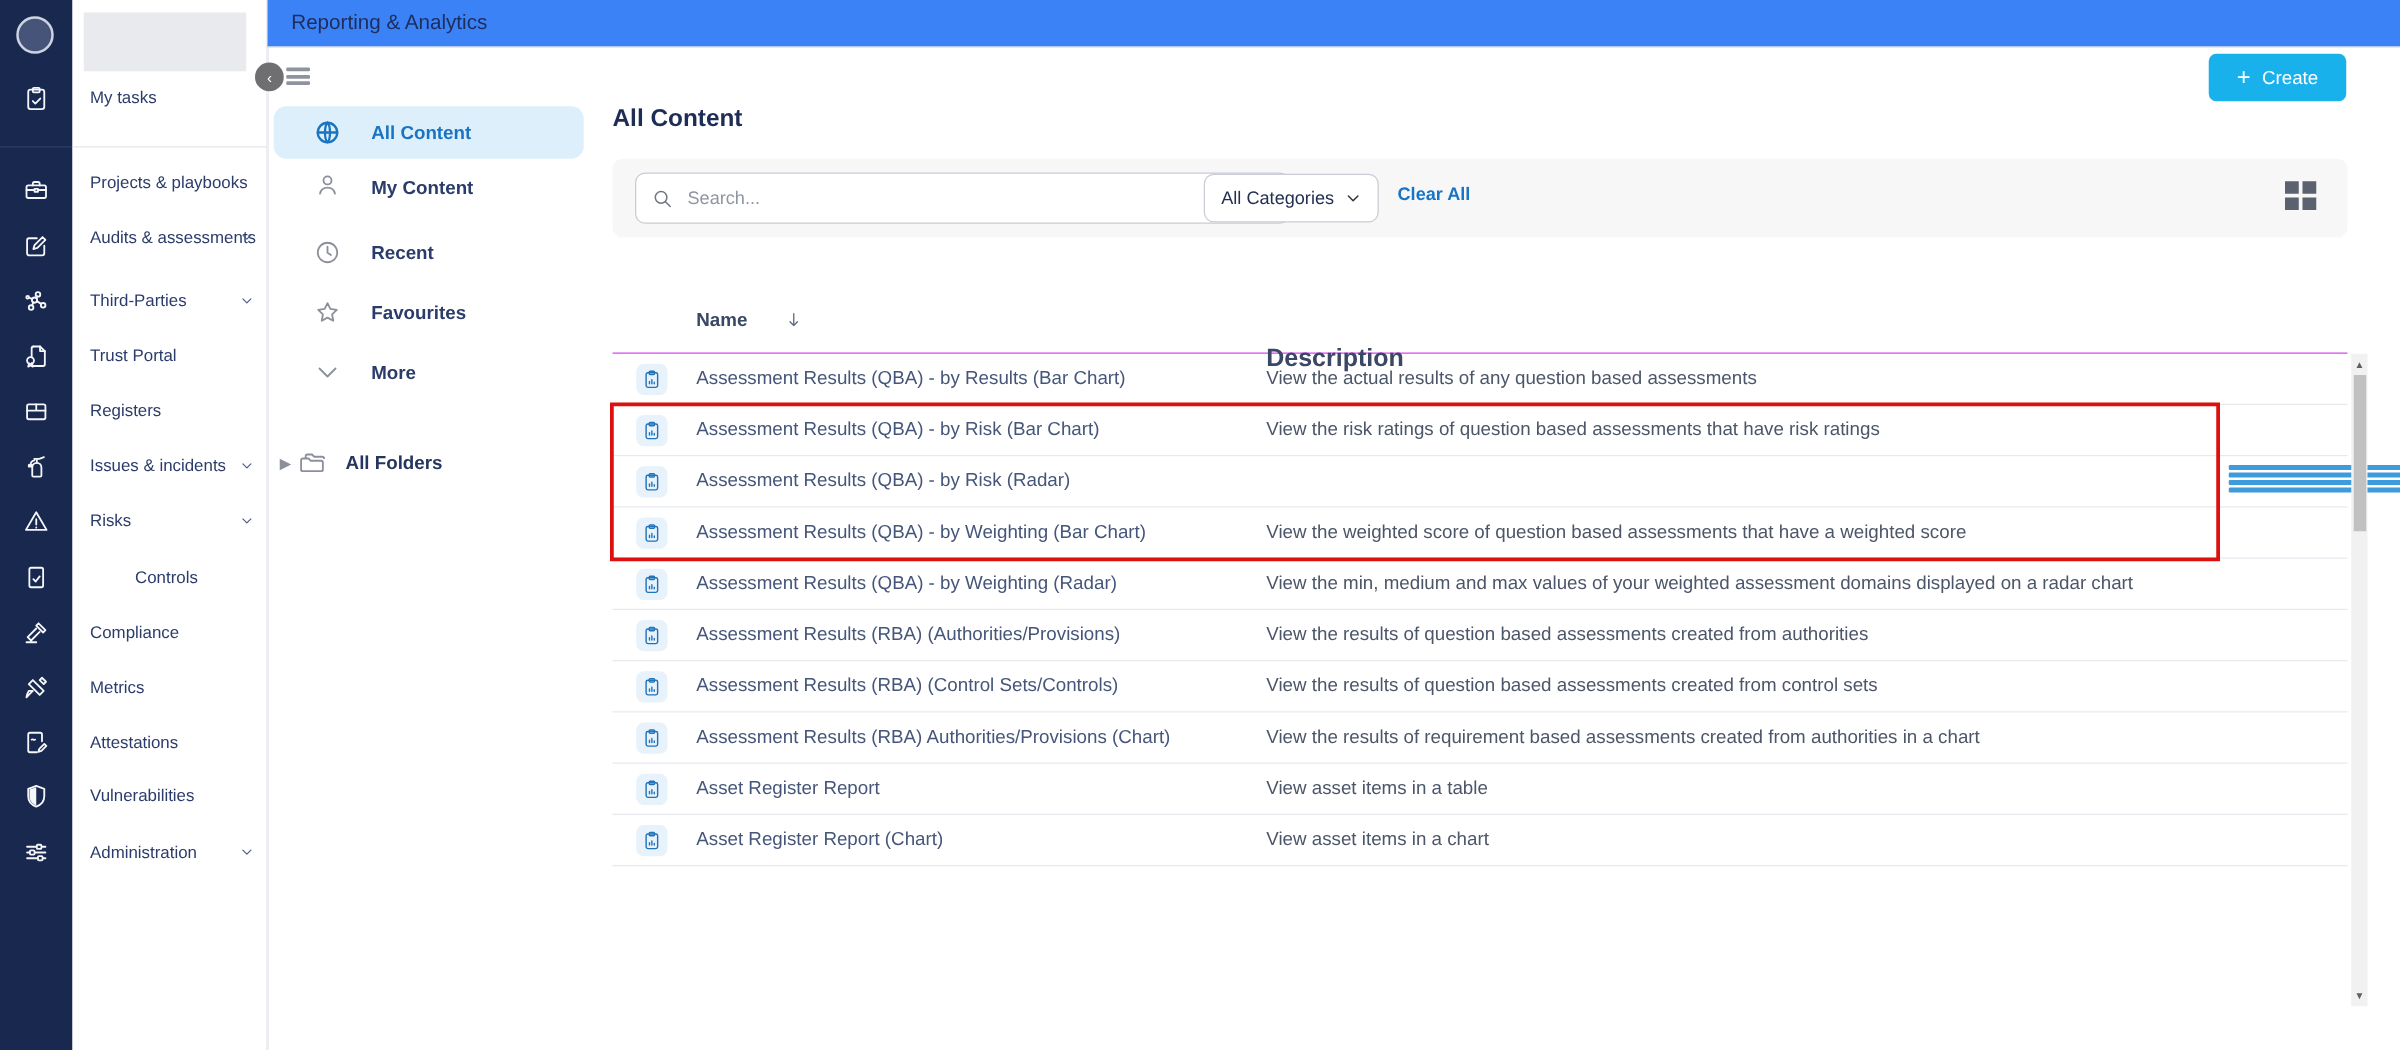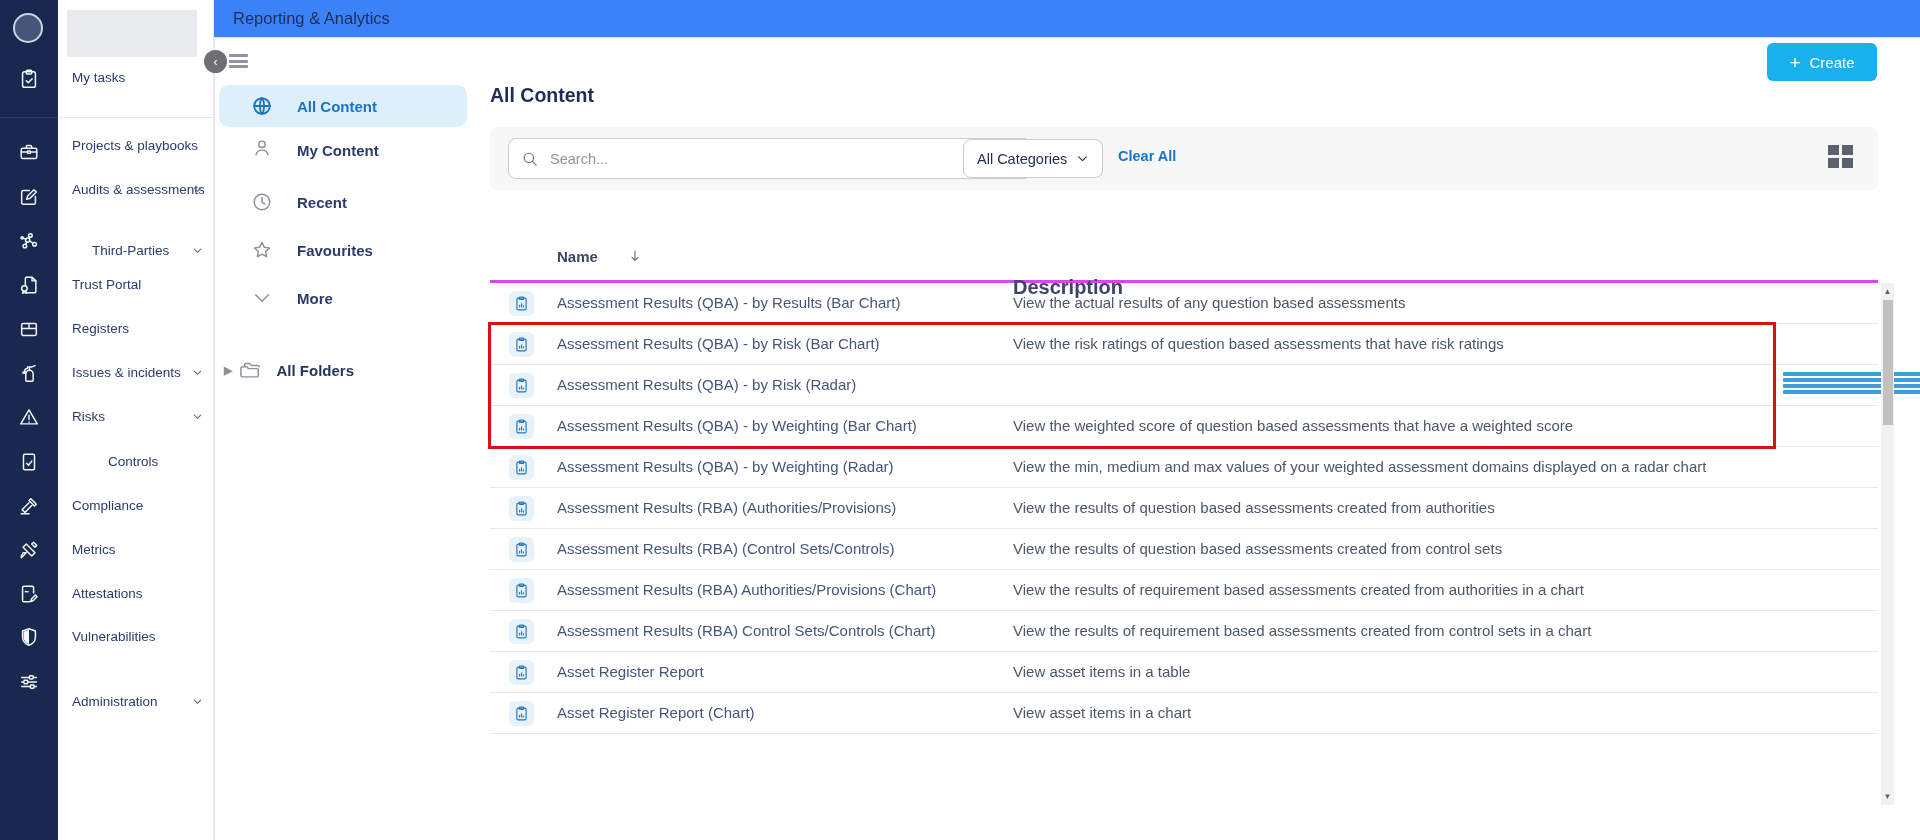--- a/index.html
+++ b/index.html
@@ -63,21 +63,21 @@
   .catbox .chev{width:13px;height:13px;color:#333;}
   .catbox .chev svg{width:13px;height:13px;display:block;}
   .clear-all{position:absolute;left:628px;top:21px;font-size:14.5px;font-weight:700;color:#1a74c4;cursor:pointer;}
   .view-toggle{position:absolute;top:18px;width:26px;height:26px;cursor:pointer;}
   .view-toggle.list{left:1293px;}
   .view-toggle.grid{left:1338px;}
   .list-glyph i{display:block;height:3.5px;background:#3e9bdc;margin-bottom:2.5px;border-radius:1px;}
   .grid-glyph{display:grid;grid-template-columns:11px 11px;grid-gap:3px;}
   .grid-glyph i{display:block;width:11px;height:10px;background:#5b616e;}
 
-  .thead{position:absolute;left:0;top:197px;width:1388px;height:48px;border-bottom:3px solid #d946ef;}
+  .thead{position:absolute;left:0;top:197px;width:1388px;height:48px;border-bottom:1px solid #d946ef;}
   .th-name{position:absolute;left:67px;top:13px;font-size:15px;font-weight:600;color:#3a4765;}
   .th-sort{position:absolute;left:137px;top:12px;width:16px;height:18px;color:#5f6a84;cursor:pointer;}
   .th-sort svg{width:16px;height:18px;display:block;}
   .th-desc{position:absolute;left:523px;top:13px;font-size:20px;font-weight:600;color:#3a4765;margin-top:28px;}
 
   .list{position:absolute;left:0;top:245px;width:1388px;height:533px;}
   .trow{position:relative;width:1388px;height:41px;border-bottom:1px solid #e7e9ef;cursor:pointer;}
   .trow .rowicon{position:absolute;left:19px;top:8px;width:25px;height:25px;border-radius:6px;background:#e7f2fb;
     color:#2173ba;display:flex;align-items:center;justify-content:center;}
   .trow .rowicon svg{width:17px;height:17px;display:block;}
@@ -203,21 +203,21 @@
     <div class="logo-ph"></div>
     <div class="side-item" style="top:70px;">My tasks</div>
     <div class="side-divider"></div>
     <div id="side-items">
         <div class="side-item" style="top: 138px;"><span>Projects &amp; playbooks</span></div>
         <div class="side-item" style="top: 182px;"><span>Audits &amp; assessments</span><span class="chev">
             <svg viewBox="0 0 24 24" fill="none" stroke="currentColor" stroke-width="2.2" stroke-linecap="round" stroke-linejoin="round">
               <path d="M5 9l7 7 7-7"></path>
             </svg>
           </span></div>
-        <div class="side-item" style="top: 243px; margin-left: 20px;"><span>Third-Parties</span><span class="chev">
+        <div class="side-item" style="top: 233px;"><span>Third-Parties</span><span class="chev">
             <svg viewBox="0 0 24 24" fill="none" stroke="currentColor" stroke-width="2.2" stroke-linecap="round" stroke-linejoin="round">
               <path d="M5 9l7 7 7-7"></path>
             </svg>
           </span></div>
         <div class="side-item" style="top: 277px;"><span>Trust Portal</span></div>
         <div class="side-item" style="top: 321px;"><span>Registers</span></div>
         <div class="side-item" style="top: 365px;"><span>Issues &amp; incidents</span><span class="chev">
             <svg viewBox="0 0 24 24" fill="none" stroke="currentColor" stroke-width="2.2" stroke-linecap="round" stroke-linejoin="round">
               <path d="M5 9l7 7 7-7"></path>
             </svg>
@@ -225,21 +225,21 @@
         <div class="side-item" style="top: 409px;"><span>Risks</span><span class="chev">
             <svg viewBox="0 0 24 24" fill="none" stroke="currentColor" stroke-width="2.2" stroke-linecap="round" stroke-linejoin="round">
               <path d="M5 9l7 7 7-7"></path>
             </svg>
           </span></div>
         <div class="side-item" style="top: 454px; margin-left: 36px;"><span>Controls</span></div>
         <div class="side-item" style="top: 498px;"><span>Compliance</span></div>
         <div class="side-item" style="top: 542px;"><span>Metrics</span></div>
         <div class="side-item" style="top: 586px;"><span>Attestations</span></div>
         <div class="side-item" style="top: 629px;"><span>Vulnerabilities</span></div>
-        <div class="side-item" style="top: 674px; margin-top: 20px;"><span>Administration</span><span class="chev">
+        <div class="side-item" style="top: 674px;"><span>Administration</span><span class="chev">
             <svg viewBox="0 0 24 24" fill="none" stroke="currentColor" stroke-width="2.2" stroke-linecap="round" stroke-linejoin="round">
               <path d="M5 9l7 7 7-7"></path>
             </svg>
           </span></div>
       </div>
   </div>
 
   <div class="band">
     <div class="title">Reporting &amp; Analytics</div>
   </div>
@@ -445,31 +445,20 @@
         <div class="trow">
           <span class="rowicon">
             <svg viewBox="0 0 24 24" fill="none" stroke="currentColor" stroke-width="1.6" stroke-linecap="round" stroke-linejoin="round">
               <rect x="5.5" y="4.5" width="13" height="16.5" rx="2"></rect>
               <rect x="9" y="2.8" width="6" height="3.6" rx="1"></rect>
               <path d="M9.3 17v-2.6M12 17v-4.6M14.7 17v-1.8"></path>
             </svg>
           </span>
           <span class="rname">Assessment Results (RBA) Authorities/Provisions (Chart)</span>
           <span class="rdesc">View the results of requirement based assessments created from authorities in a chart</span>
-        </div>
-        <div class="trow">
-          <span class="rowicon">
-            <svg viewBox="0 0 24 24" fill="none" stroke="currentColor" stroke-width="1.6" stroke-linecap="round" stroke-linejoin="round">
-              <rect x="5.5" y="4.5" width="13" height="16.5" rx="2"></rect>
-              <rect x="9" y="2.8" width="6" height="3.6" rx="1"></rect>
-              <path d="M9.3 17v-2.6M12 17v-4.6M14.7 17v-1.8"></path>
-            </svg>
-          </span>
-          <span class="rname">Assessment Results (RBA) Control Sets/Controls (Chart)</span>
-          <span class="rdesc">View the results of requirement based assessments created from control sets in a chart</span>
         </div>
         <div class="trow">
           <span class="rowicon">
             <svg viewBox="0 0 24 24" fill="none" stroke="currentColor" stroke-width="1.6" stroke-linecap="round" stroke-linejoin="round">
               <rect x="5.5" y="4.5" width="13" height="16.5" rx="2"></rect>
               <rect x="9" y="2.8" width="6" height="3.6" rx="1"></rect>
               <path d="M9.3 17v-2.6M12 17v-4.6M14.7 17v-1.8"></path>
             </svg>
           </span>
           <span class="rname">Asset Register Report</span>

